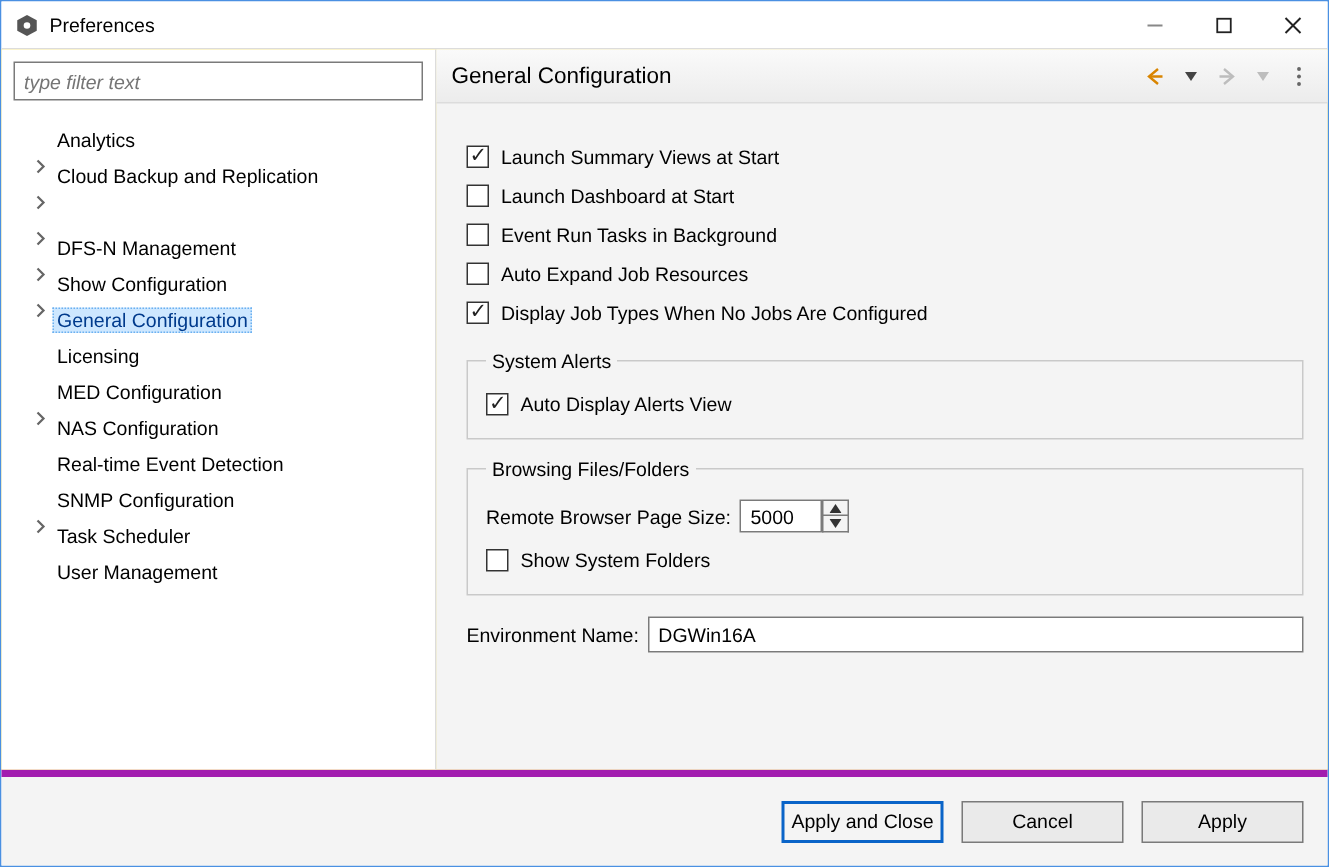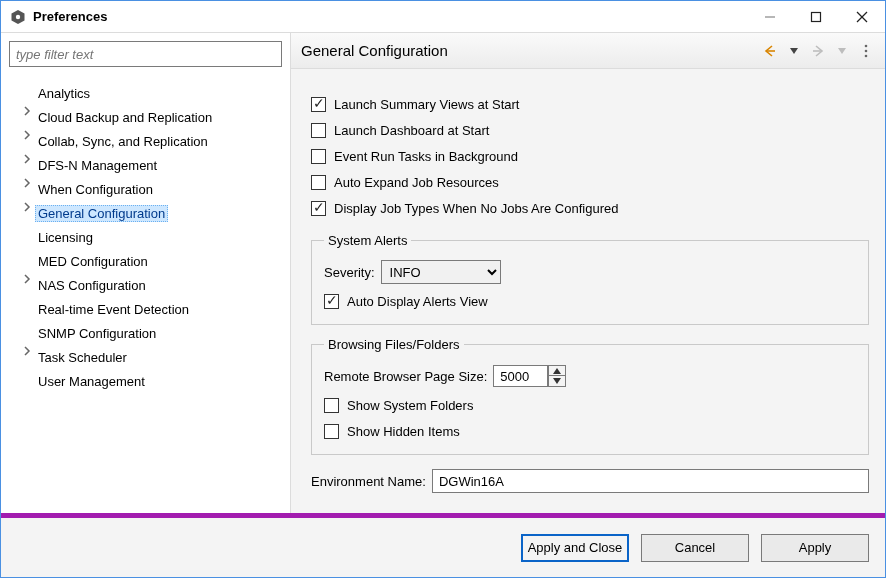--- a/index.html
+++ b/index.html
@@ -1,21 +1,21 @@
 <!DOCTYPE html>
 <html><head>
   <meta charset="utf-8">
   <style>
     * { box-sizing: border-box; margin: 0; padding: 0; }
     html, body { width:886px; height:578px; font-family: "Segoe UI", Tahoma, sans-serif; font-size:13px; color:#000; background:#fff; overflow:hidden; }
     .window { width:886px; height:578px; border:1px solid #4a90e2; display:flex; flex-direction:column; background:#fff; }
     
     .titlebar { height:32px; background:#fff; display:flex; align-items:center; padding:0 0 0 8px; border-bottom:1px solid #dcdcdc; }
     .title-icon { width:18px; height:18px; display:inline-flex; align-items:center; justify-content:center; margin-right:6px; }
-    .title-text { flex: 0 0 auto; font-size:13px;font-weight:bold; }
+    .title-text { flex: 0 0 auto; font-size:13px; }
     .title-spacer { flex:1; }
     .win-btn { width:46px; height:32px; display:flex; align-items:center; justify-content:center; }
     
     .content { flex:1; display:flex; position:relative; background:#fde047; }
     .sidebar { width:290px; min-width:290px; background:#fff; border-right:1px solid #dcdcdc; padding:6px 6px; display:flex; flex-direction:column; }
     .filter { margin:2px 2px 6px 2px; }
     .filter input { width:100%; height:26px; border:1px solid #7a7a7a; padding:2px 6px; font-size:13px; font-style:italic; color:#6d6d6d; }
     .tree { padding:2px 0 0 8px; }
     .tree-item { display:flex; align-items:center; height:24px; padding-left:4px; cursor:default; white-space:nowrap; }
     .tree-item .twisty { width:16px; display:inline-flex; align-items:center; justify-content:center; color:#5a5a5a; }
@@ -102,37 +102,36 @@
               </svg>
             </span>
             <span class="label">Cloud Backup and Replication</span>
           </div>
           <div class="tree-item">
             <span class="twisty">
               <svg width="10" height="10" viewBox="0 0 10 10">
                 <polyline points="3,1 7,5 3,9" fill="none" stroke="#666" stroke-width="1.5"></polyline>
               </svg>
             </span>
-            <span class="label">Collab, Sync, and Replication</span>
           </div>
           <div class="tree-item">
             <span class="twisty">
               <svg width="10" height="10" viewBox="0 0 10 10">
                 <polyline points="3,1 7,5 3,9" fill="none" stroke="#666" stroke-width="1.5"></polyline>
               </svg>
             </span>
             <span class="label">DFS-N Management</span>
           </div>
           <div class="tree-item">
             <span class="twisty">
               <svg width="10" height="10" viewBox="0 0 10 10">
                 <polyline points="3,1 7,5 3,9" fill="none" stroke="#666" stroke-width="1.5"></polyline>
               </svg>
             </span>
-            <span class="label">When Configuration</span>
+            <span class="label">Show Configuration</span>
           </div>
           <div class="tree-item selected">
             <span class="twisty">
               <svg width="10" height="10" viewBox="0 0 10 10">
                 <polyline points="3,1 7,5 3,9" fill="none" stroke="#666" stroke-width="1.5"></polyline>
               </svg>
             </span>
             <span class="label">General Configuration</span>
           </div>
           <div class="tree-item">
@@ -247,24 +246,20 @@
             <input type="checkbox" id="c4" style="">
             <span>Auto Expand Job Resources</span>
           </label>
         <label class="check-row">
             <input type="checkbox" id="c5" checked="" style="">
             <span>Display Job Types When No Jobs Are Configured</span>
           </label>
 
         <fieldset class="group">
           <legend>System Alerts</legend>
-          <div class="row">
-            <span>Severity:</span>
-            <select class="styled"><option>INFO</option></select>
-          </div>
           <label class="check-row">
               <input type="checkbox" id="c6" checked="" style="">
               <span>Auto Display Alerts View</span>
             </label>
         </fieldset>
 
         <fieldset class="group">
           <legend>Browsing Files/Folders</legend>
           <div class="row">
             <span>Remote Browser Page Size:</span>
@@ -281,24 +276,20 @@
                       <polygon points="0,0 8,0 4,6" fill="#333"></polygon>
                     </svg>
                   </div>
               </div>
             </div>
           </div>
           <label class="check-row">
               <input type="checkbox" id="c7" style="">
               <span>Show System Folders</span>
             </label>
-          <label class="check-row">
-              <input type="checkbox" id="c8" style="">
-              <span>Show Hidden Items</span>
-            </label>
         </fieldset>
 
         <div class="env-row">
           <span>Environment Name:</span>
           <input type="text" value="DGWin16A" style="">
         </div>
       </div>
     </div>
   </div>
 

